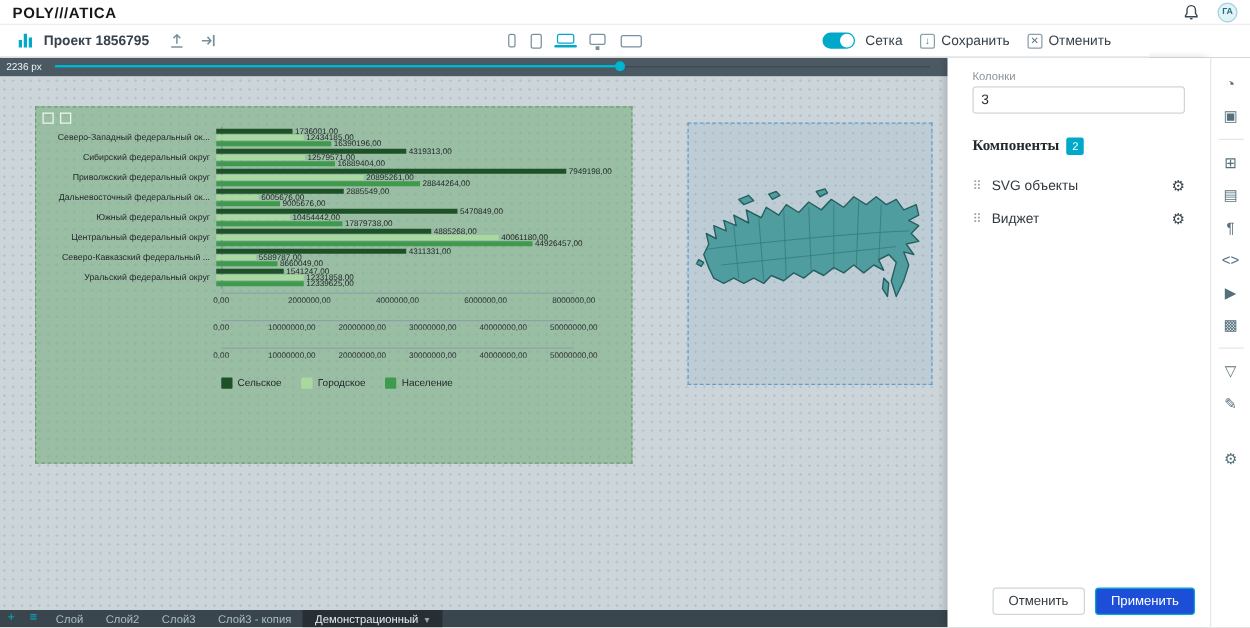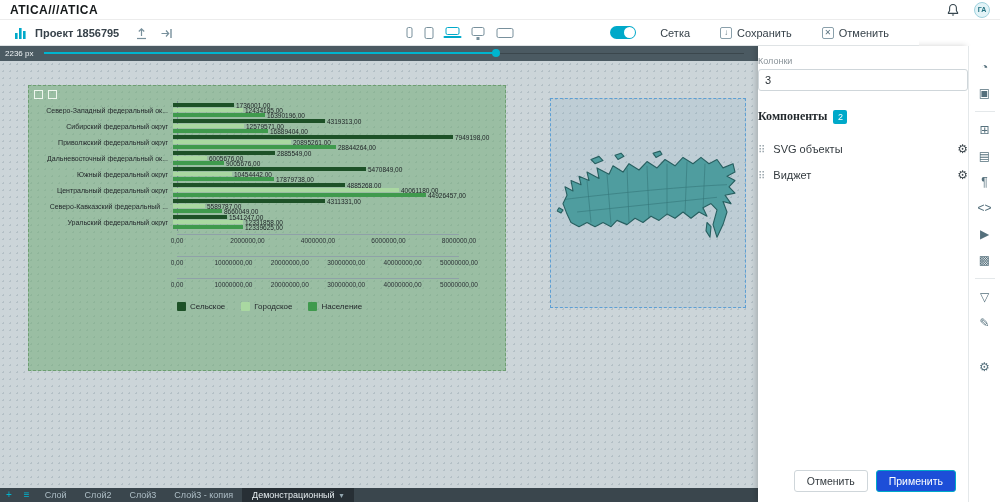--- a/index.html
+++ b/index.html
@@ -26,21 +26,21 @@
   .dev { border:1.2px solid #78909c; border-radius:2px; display:inline-block; }
   .dev-smartphone { width:6px; height:11px; }
   .dev-tablet { width:9px; height:12px; }
   .dev-laptop { width:14px; height:8px; position:relative; margin-bottom:3px; }
   .dev-laptop::after { content:""; position:absolute; left:-3px; top:8px; width:18px; height:2px; background:#78909c; border-radius:1px; }
   .dev-monitor { width:13px; height:9px; position:relative; margin-bottom:3px; }
   .dev-monitor::after { content:""; position:absolute; left:4px; top:9px; width:3px; height:3px; background:#78909c; }
   .dev-display { width:17px; height:10px; }
   .dev.active { border-color:#00a9c9; }
   .dev-laptop.active::after { background:#00a9c9; }
-  .tb-right { margin-left:auto; display:flex; align-items:center; gap:30px; padding-right:16px; }
+  .tb-right { margin-left:auto; display:flex; align-items:center; gap:14px; padding-right:16px; }
   .toggle { width:26px; height:13px; border-radius:7px; background:#00a9c9; position:relative; cursor:pointer; }
   .toggle .knob { position:absolute; right:1px; top:1px; width:11px; height:11px; border-radius:50%; background:#fff; }
   .tgl-label { font-size:11px; color:#37424a; margin-left:-6px; }
   .tb-btn { display:flex; align-items:center; gap:5px; font-size:11px; color:#37424a; cursor:pointer; background:none; border:none; font-family:inherit; }
   .tb-btn .box { width:12px; height:12px; border:1px solid #8aa0ab; border-radius:2px; font-size:8px; color:#5c7codeviant;
                  color:#5c7480; display:flex; align-items:center; justify-content:center; }
 
   
   .ruler { position:absolute; left:0; top:46px; width:1000px; height:15px; background:#4b5a62; z-index:2; }
   .ruler-label { position:absolute; left:5px; top:3px; font-size:8px; color:#eef3f5; }
@@ -86,21 +86,21 @@
   .bottombar { position:absolute; left:0; top:488px; width:1000px; height:14px; background:#3a464d;
                display:flex; align-items:center; z-index:3; }
   .bb-ic { color:#00b5cf; font-size:10px; line-height:14px; padding:0 6px; cursor:pointer; }
   .layer-tab { font-size:9px; color:#aebec6; padding:0 9px; line-height:14px; cursor:pointer; white-space:nowrap; }
   .layer-active { height:14px; background:#272f35; color:#e6edf0; font-size:9px; display:flex; align-items:center;
                   padding:0 10px; gap:5px; cursor:pointer; white-space:nowrap; }
   .layer-caret { color:#93a6af; font-size:8px; }
 
   
   .panel { position:absolute; left:758px; top:46px; width:210px; height:456px; background:#fff;
-           box-shadow:-2px 0 6px rgba(0,0,0,.18); z-index:10; padding:10px 0; }
+           box-shadow:-2px 0 6px rgba(0,0,0,.18); z-index:10; padding:10px 20px; }
   .fld-label { font-size:9px; color:#8a9399; margin-bottom:3px; }
   .fld-input { width:100%; height:22px; border:1px solid #cfd6da; border-radius:3px; font-size:11px; color:#2c3338;
                padding:0 6px; font-family:inherit; }
   .comp-head { display:flex; align-items:center; gap:6px; margin-top:18px; margin-bottom:12px; }
   .comp-title { font-size:12px; font-weight:700; color:#23292d;font-family:Liberation Serif, serif; }
   .comp-badge { min-width:14px; height:14px; border-radius:2px; background:#00a9c9; color:#fff; font-size:9px;
                 display:flex; align-items:center; justify-content:center; padding:0 3px; }
   .comp-row { display:flex; align-items:center; height:26px; cursor:pointer; }
   .drag-handle { color:#9aa6ac; font-size:10px; margin-right:8px; cursor:grab; }
   .comp-label { font-size:11px; color:#333a3f; flex:1; }
@@ -117,21 +117,21 @@
              align-items:center; justify-content:center; cursor:pointer; }
   .rail-divider { width:20px; height:1px; background:#e4e8ea; margin:5px 0; }
   .rail-gap { height:18px; }
 </style>
 </head>
 <body>
 
 <div class="app">
 
   <div class="topbar">
-    <span class="logo">ATICA///ATICA</span>
+    <span class="logo">POLY///ATICA</span>
     <span class="spacer"></span>
     <span class="bell">
       <svg viewBox="0 0 14 14" width="14" height="14">
           <path d="M7 1.5c-2.2 0-3.4 1.6-3.4 3.6v2.6L2.4 9.6v.8h9.2v-.8L10.4 7.7V5.1c0-2-1.2-3.6-3.4-3.6z" fill="none" stroke="#37474f" stroke-width="1.1"></path>
           <path d="M5.8 11.4a1.2 1.2 0 0 0 2.4 0z" fill="#37474f"></path>
         </svg>
     </span>
     <span class="avatar">ГА</span>
   </div>
 

